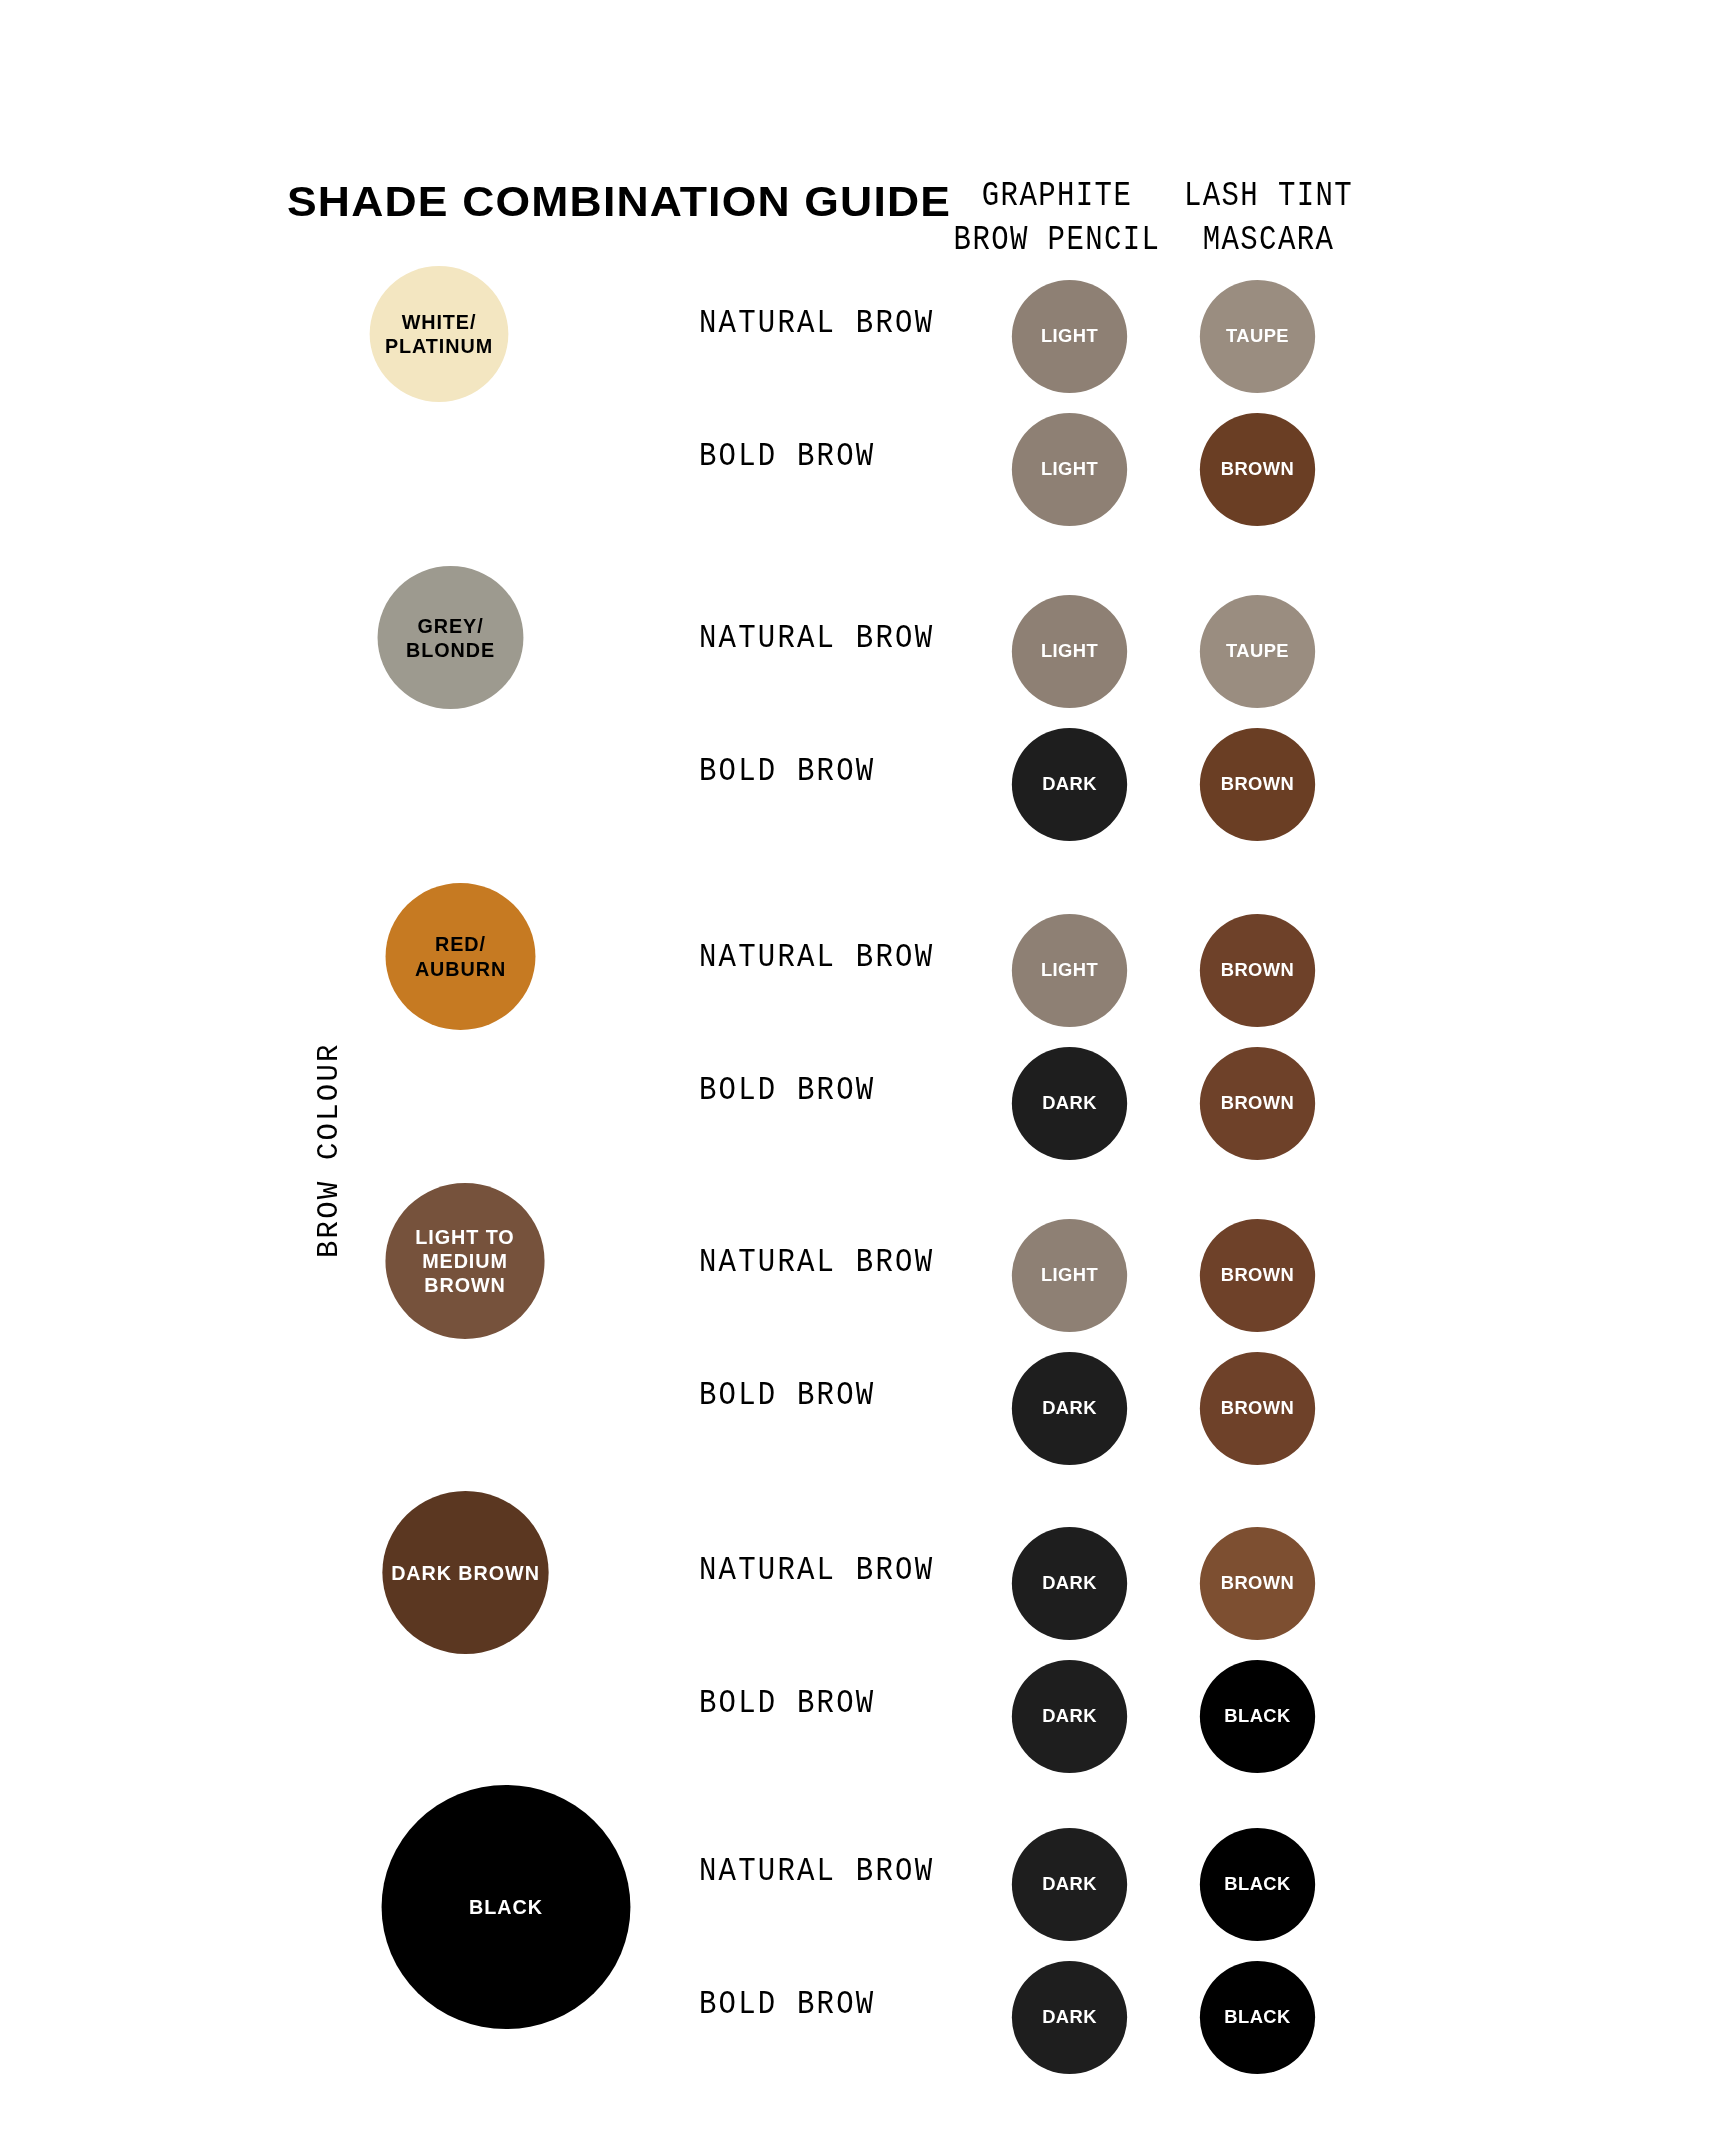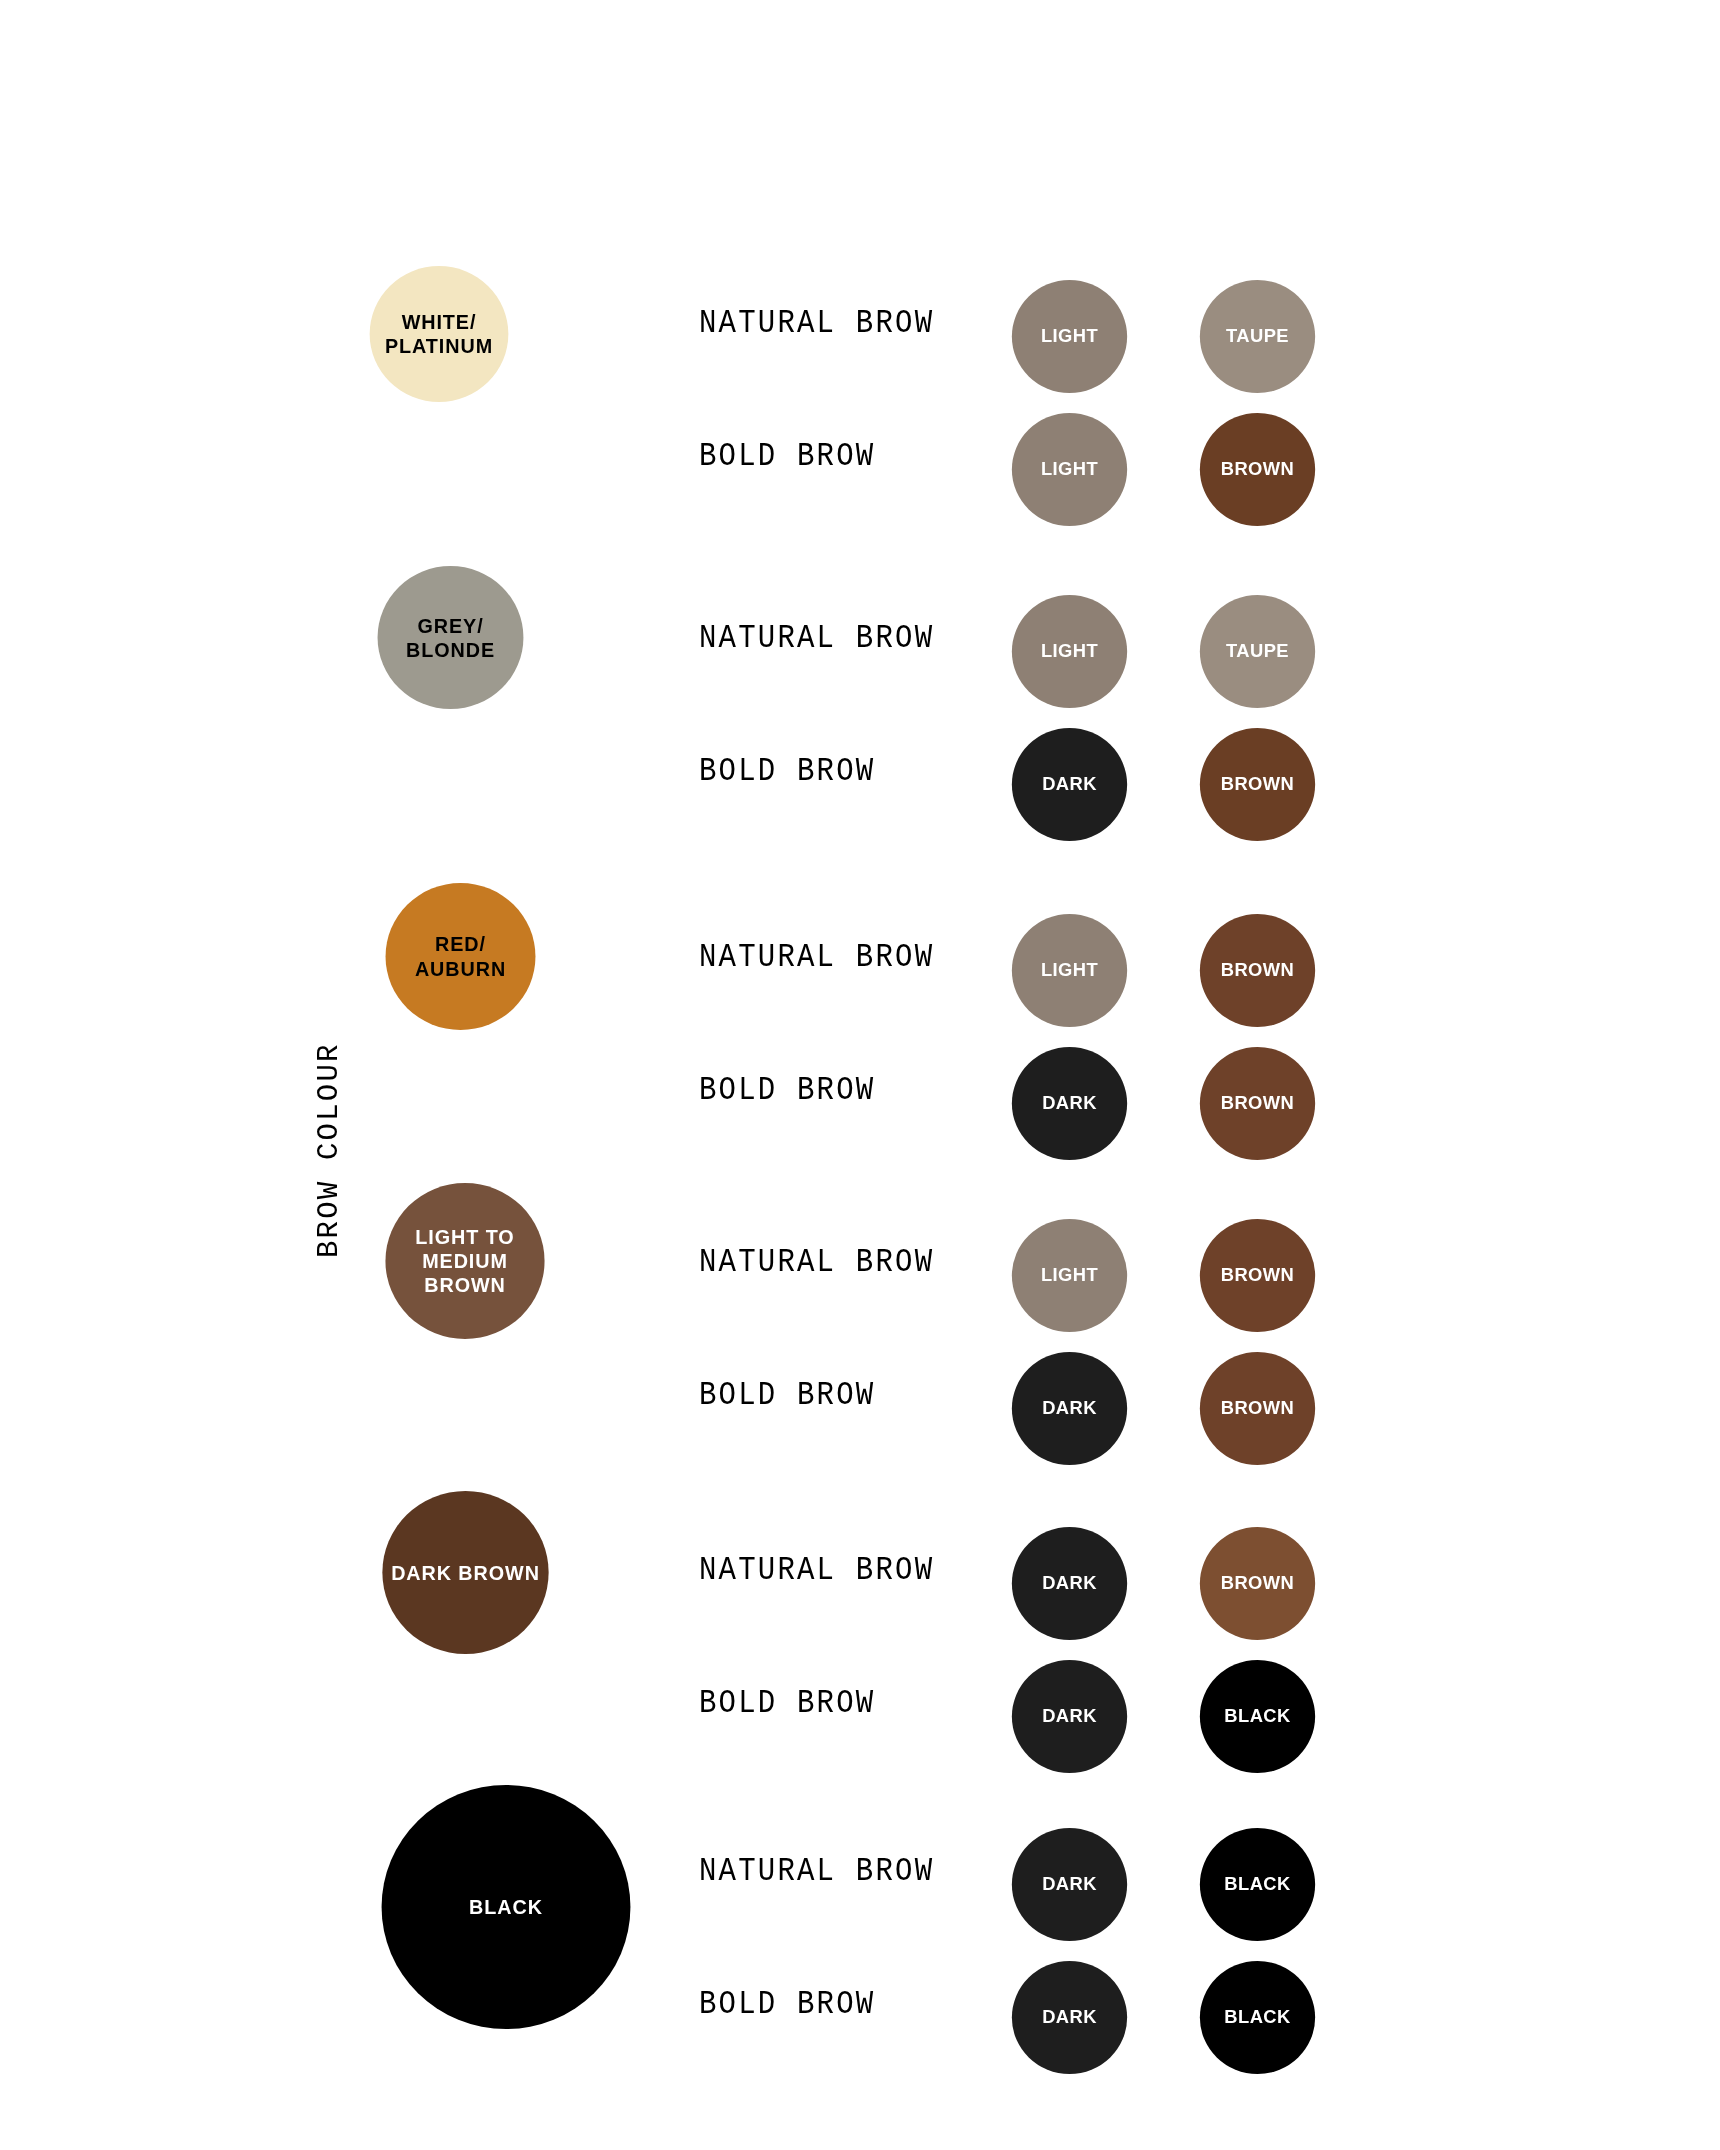--- a/index.html
+++ b/index.html
@@ -121,20 +121,29 @@
   }
 
   .swatch.col-pencil { left: 1013px; }
   .swatch.col-mascara { left: 1201px; }
 </style>
 </head>
 <body>
 
 <div class="page">
 
+  <div class="header">
+    <div class="main-title">SHADE COMBINATION GUIDE</div>
+    <div class="col-head pencil">GRAPHITE
+BROW
+PENCIL</div>
+    <div class="col-head mascara">LASH
+TINT
+MASCARA</div>
+  </div>
 
   <div class="axis-label">BROW COLOUR</div>
 
   <div class="grid" id="grid">
       <div class="row" style="top: 237px;">
         <div class="brow-circle" style="width: 136px; height: 136px; left: 371px; top: 29px; background: rgb(243, 230, 193); color: rgb(0, 0, 0);">
           <span class="brow-label-txt">WHITE/
 PLATINUM</span>
         </div>
         <div class="type-label" style="left: 699px; top: 70px;">NATURAL BROW</div>

